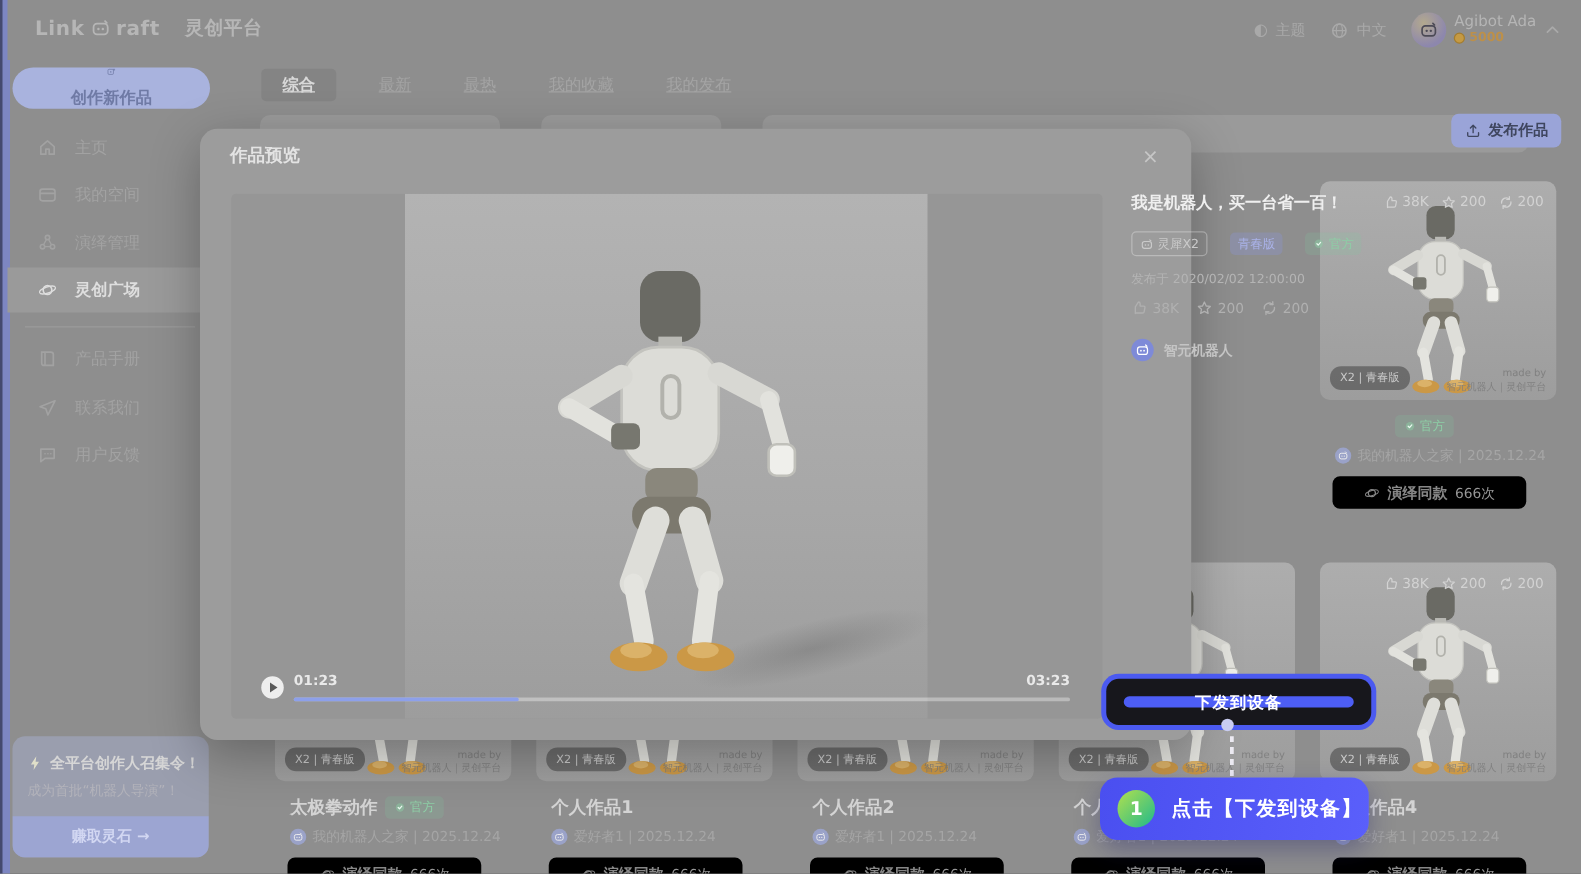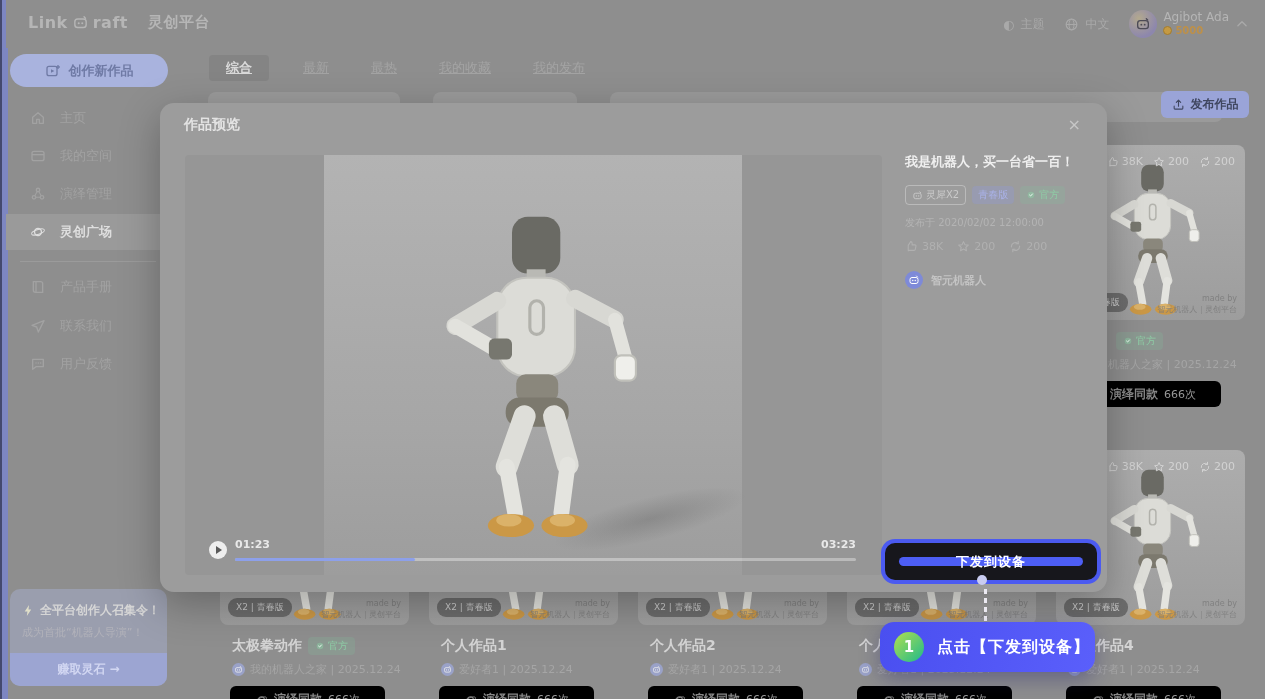--- a/index.html
+++ b/index.html
@@ -23,21 +23,21 @@
   .user-meta{display:flex;flex-direction:column;line-height:1.15;}
   .user-name{font-size:12px;color:#b5b5b5;}
   .user-coins{display:flex;align-items:center;gap:3px;font-size:10px;color:#bd9049;font-weight:700;}
   .coin-dot{width:9px;height:9px;border-radius:50%;background:#c59a43;border:1.5px solid #a37c2e;box-sizing:border-box;}
   .chev{color:#a9a9a9;}
 
   
   .sidebar{position:absolute;left:6px;top:48px;bottom:0;width:170px;z-index:6;}
   .create-btn{position:absolute;left:4px;top:6px;width:158px;height:33px;border-radius:17px;
               background:#a9b3de;color:#6f7aa5;font-size:13px;font-weight:700;
-              display:flex;align-items:center;justify-content:center;gap:8px;cursor:pointer;}
+              display:flex;align-items:center;justify-content:center;gap:8px;cursor:pointer;flex-direction:column;}
   .nav-item{position:absolute;left:0;width:166px;height:36px;display:flex;align-items:center;gap:14px;
             padding-left:24px;box-sizing:border-box;font-size:13px;color:#a2a2a2;cursor:pointer;}
   .nav-item svg{flex:0 0 auto;}
   .nav-item.active{background:#9a9a9a;border-radius:0 8px 8px 0;color:#dedede;font-weight:700;}
   .nav-divider{position:absolute;left:14px;right:20px;top:213px;height:1px;background:rgba(255,255,255,.12);}
   .promo{position:absolute;left:4px;top:541px;width:157px;height:97px;border-radius:10px;
          background:#9a9eae;overflow:hidden;}
   .promo-title{display:flex;align-items:center;gap:5px;margin:13px 0 0 12px;
                font-size:12px;font-weight:700;color:#d6d6d6;}
   .promo-sub{margin:6px 0 0 12px;font-size:11px;color:#b2b2ba;}
@@ -77,21 +77,21 @@
   .card-author{display:flex;align-items:center;gap:5px;margin:7px 0 0 12px;
                font-size:11px;color:#a5a5a5;white-space:nowrap;}
   .mini-ava{width:13px;height:13px;border-radius:50%;background:#9aa2c8;display:flex;
             align-items:center;justify-content:center;color:#efefef;flex:0 0 auto;}
   .card-action{margin:9px 24px 0 10px;height:26px;border-radius:6px;background:#000000;
                display:flex;align-items:center;justify-content:center;gap:6px;cursor:pointer;
                font-size:12px;color:#878787;font-weight:700;}
   .card-action .cnt{color:#989898;font-weight:400;font-size:11px;}
 
   
-  .modal{position:absolute;left:160px;top:103px;width:947px;height:489px;background:#9c9c9c;
+  .modal{position:absolute;left:160px;top:103px;width:793px;height:489px;background:#9c9c9c;
          border-radius:14px;box-shadow:0 12px 40px rgba(0,0,0,.28);z-index:10;}
   .modal-title{position:absolute;left:24px;top:13px;font-size:14px;font-weight:700;color:#e3e3e3;}
   .modal-close{position:absolute;right:26px;top:12px;font-size:16px;color:#c6c6c6;cursor:pointer;}
   .v-container{position:absolute;left:25px;top:52px;width:697px;height:420px;background:#969696;
                border-radius:4px;overflow:hidden;}
   .video{position:absolute;left:139px;top:0;width:418px;height:420px;
          background:linear-gradient(180deg,#b3b3b3,#a6a6a6 65%,#9d9d9d);}
   .robot-shadow{position:absolute;left:54%;bottom:34px;width:200px;height:44px;
                 background:radial-gradient(ellipse at center,rgba(60,60,60,.22),rgba(60,60,60,0) 70%);
                 transform:rotate(-14deg);}
@@ -102,21 +102,21 @@
   .pc-play span{width:0;height:0;border-left:6px solid #5a5a5a;border-top:4px solid transparent;
                 border-bottom:4px solid transparent;margin-left:2px;}
   .pc-cur{position:absolute;left:26px;top:0;font-size:11px;font-weight:700;color:#e9e9e9;}
   .pc-total{position:absolute;right:0;top:0;font-size:11px;font-weight:700;color:#e9e9e9;}
   .pc-bar{position:absolute;left:26px;right:0;bottom:1px;height:3px;border-radius:2px;
           background:rgba(255,255,255,.35);cursor:pointer;}
   .pc-fill{height:100%;border-radius:2px;background:#8da0ea;}
 
   .wpanel{position:absolute;left:745px;top:50px;width:186px;}
   .w-title{font-size:13px;font-weight:700;color:#efefef;white-space:nowrap;}
-  .w-tags{display:flex;align-items:center;gap:6px;margin-top:14px;}
+  .w-tags{display:flex;align-items:center;gap:18px;margin-top:14px;}
   .wt{font-size:10px;padding:2px 6px;border-radius:4px;display:flex;align-items:center;gap:3px;white-space:nowrap;}
   .wt-model{border:1px solid rgba(255,255,255,.3);color:#cacaca;}
   .wt-edition{background:rgba(140,150,235,.25);color:#aab2e8;}
   .wt-official{background:rgba(130,205,160,.18);color:#8ecda6;}
   .w-date{margin-top:11px;font-size:10px;color:#b4b4b4;}
   .w-stats{display:flex;align-items:center;gap:14px;margin-top:10px;font-size:11px;color:#b0b0b0;}
   .w-stats .st{display:flex;align-items:center;gap:4px;}
   .w-author{display:flex;align-items:center;gap:8px;margin-top:18px;}
   .w-ava{width:18px;height:18px;border-radius:50%;background:#7e8ad8;display:flex;
          align-items:center;justify-content:center;color:#fff;}

